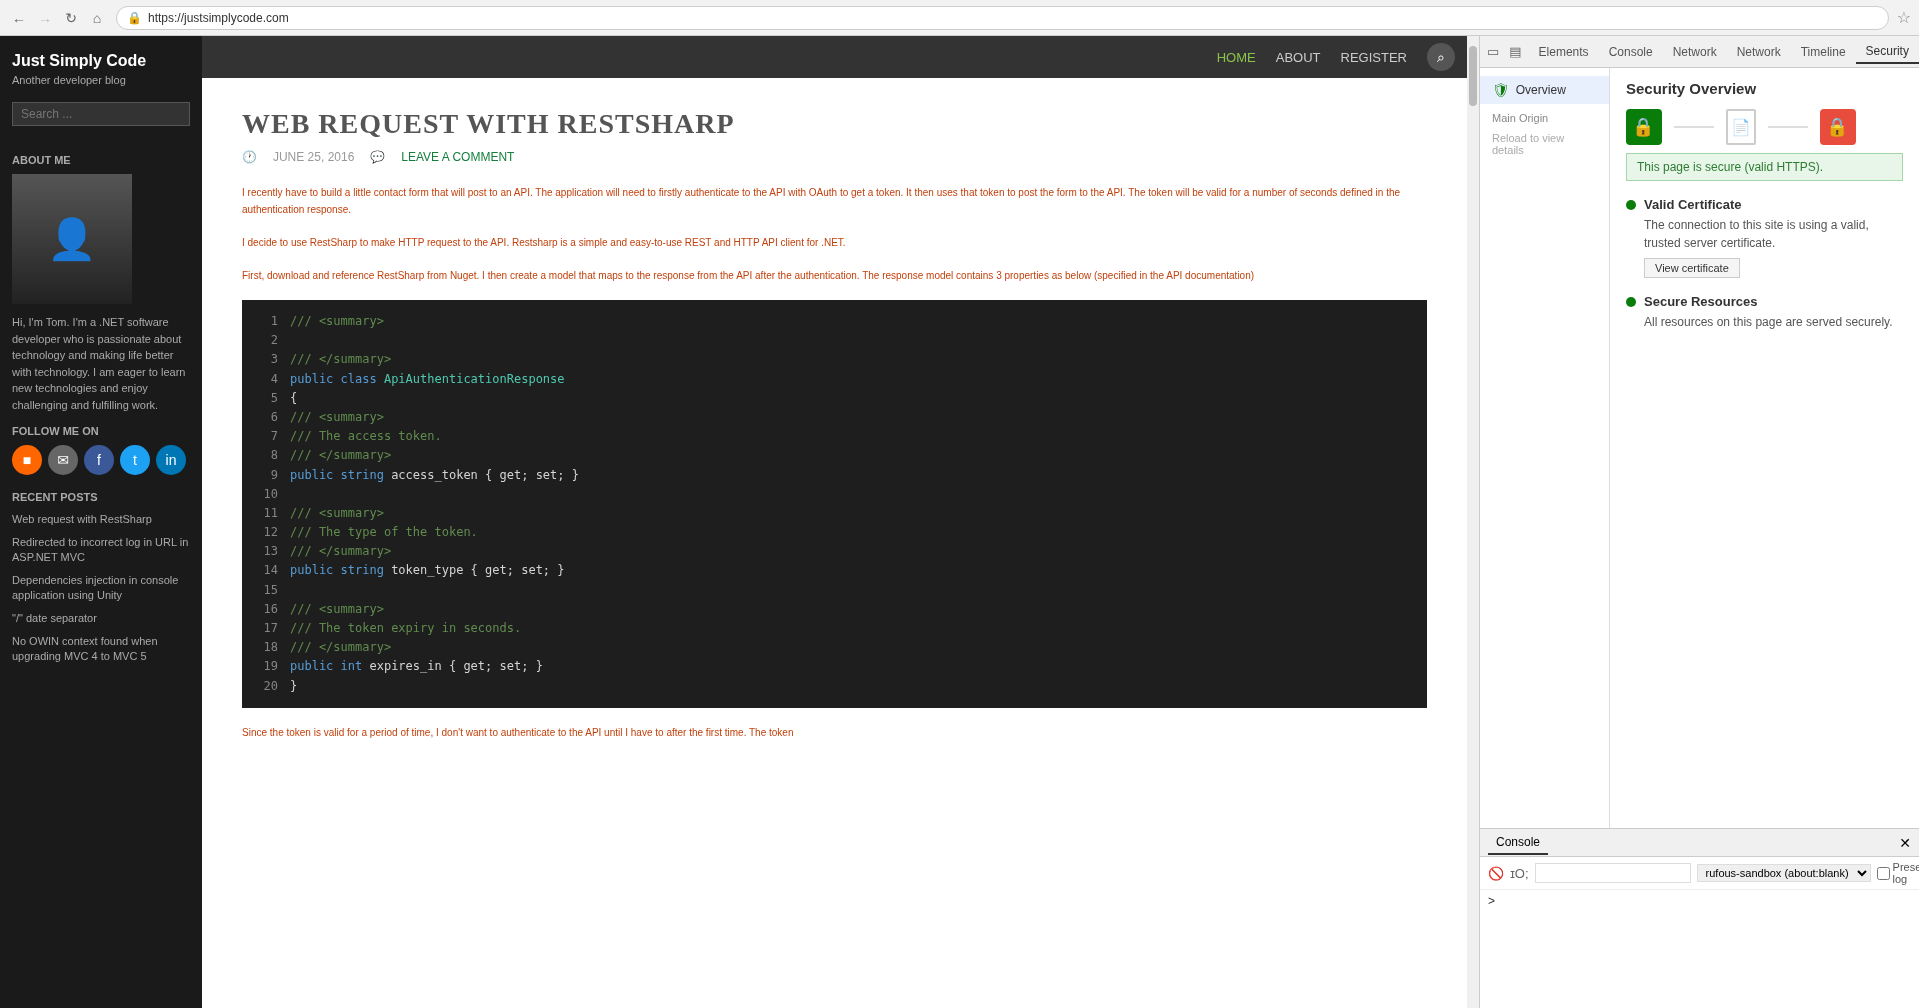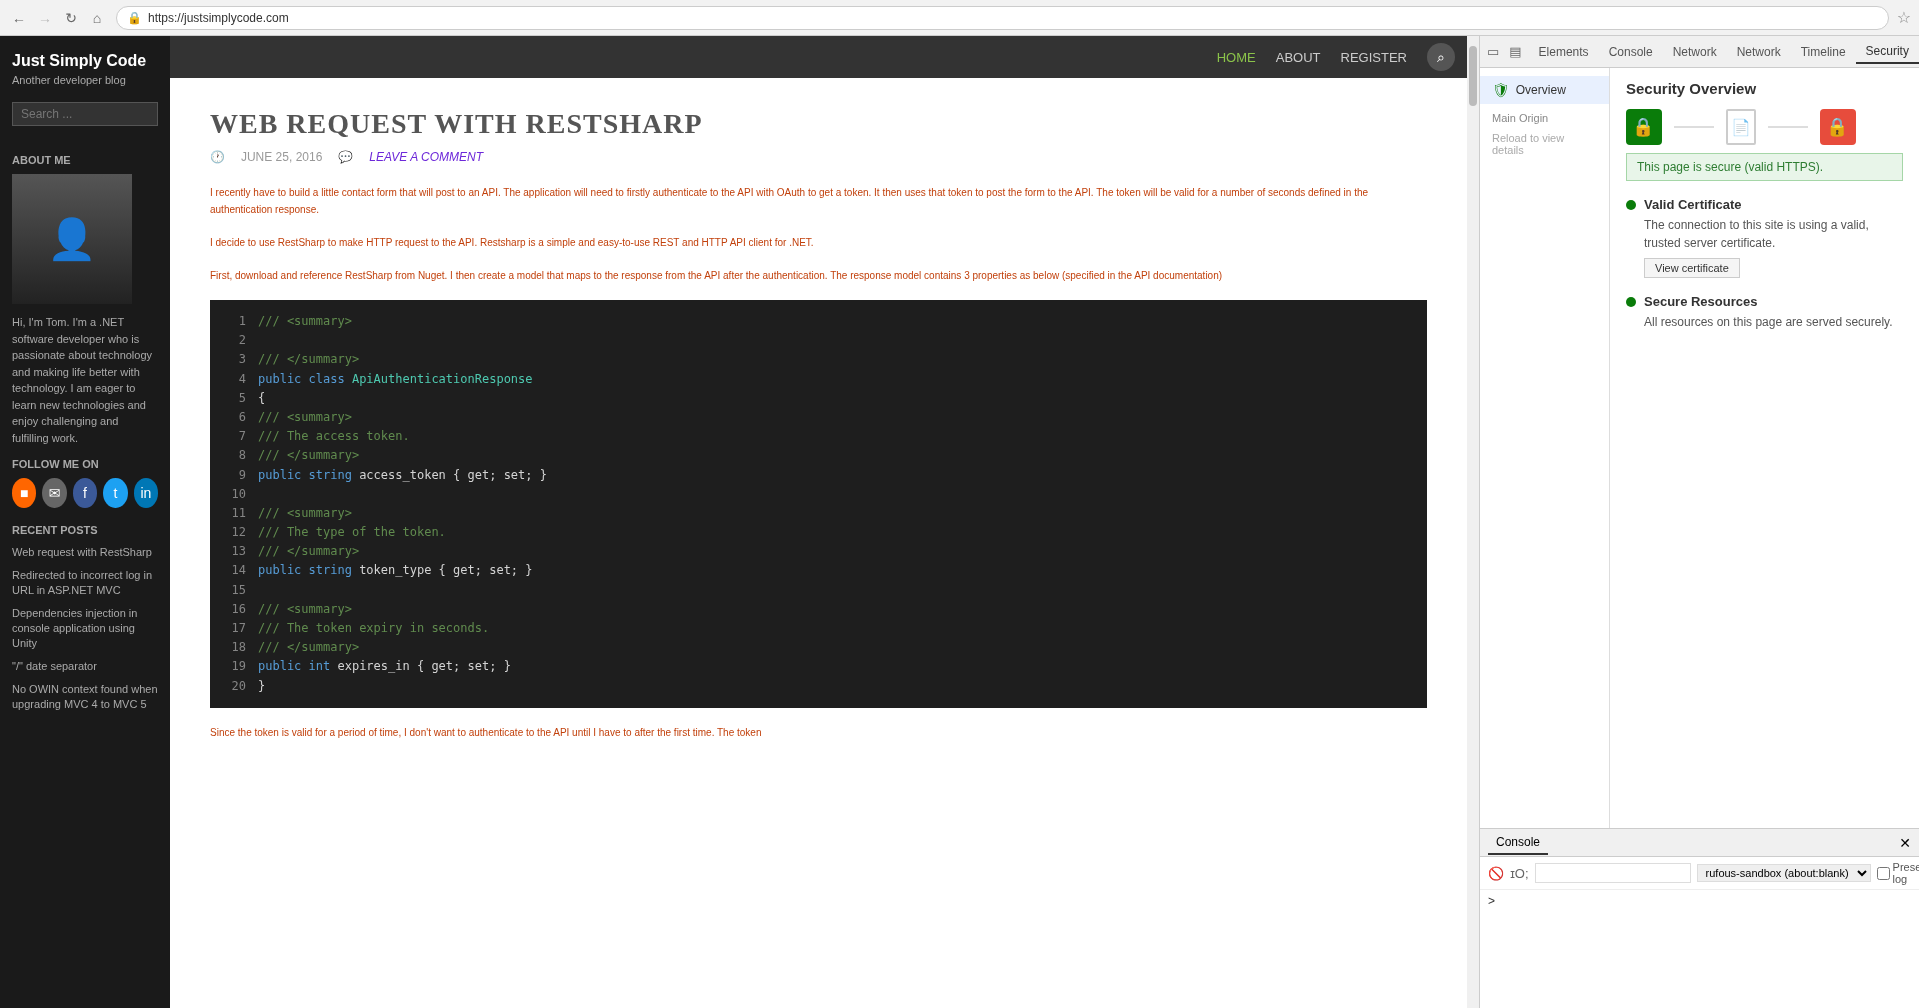--- a/index.html
+++ b/index.html
@@ -40,21 +40,21 @@
 
     
     .website-area {
       display: flex;
       flex: 1;
       overflow: hidden;
     }
 
     
     .sidebar {
-      width: 170px;
+      width: 202px;
       background: #1a1a1a;
       color: #ccc;
       padding: 16px 12px;
       flex-shrink: 0;
       overflow-y: auto;
     }
     .site-title { color: #fff; font-size: 16px; font-weight: bold; margin-bottom: 4px; }
     .site-tagline { color: #aaa; font-size: 11px; margin-bottom: 16px; }
     .search-box {
       width: 100%; background: #333; border: 1px solid #555; color: #ccc;
@@ -117,21 +117,21 @@
     .article-title {
       font-size: 28px;
       font-weight: bold;
       color: #555;
       text-transform: uppercase;
       letter-spacing: 1px;
       margin-bottom: 10px;
       font-family: 'Georgia', serif;
     }
     .article-meta { color: #999; font-size: 12px; margin-bottom: 20px; display: flex; gap: 16px; align-items: center; }
-    .article-meta a { color: #6d28d9; text-decoration: none; font-style: italic; }
+    .article-meta a { color: #15803d; text-decoration: none; }
     .article-body p { color: #c2410c; font-size: 10px; line-height: 1.7; margin-bottom: 16px; }
     .code-block {
       background: #1e1e1e;
       padding: 12px;
       margin-bottom: 16px;
       font-family: monospace;
       font-size: 12px;
       line-height: 1.6;
       overflow-x: auto;
     }

